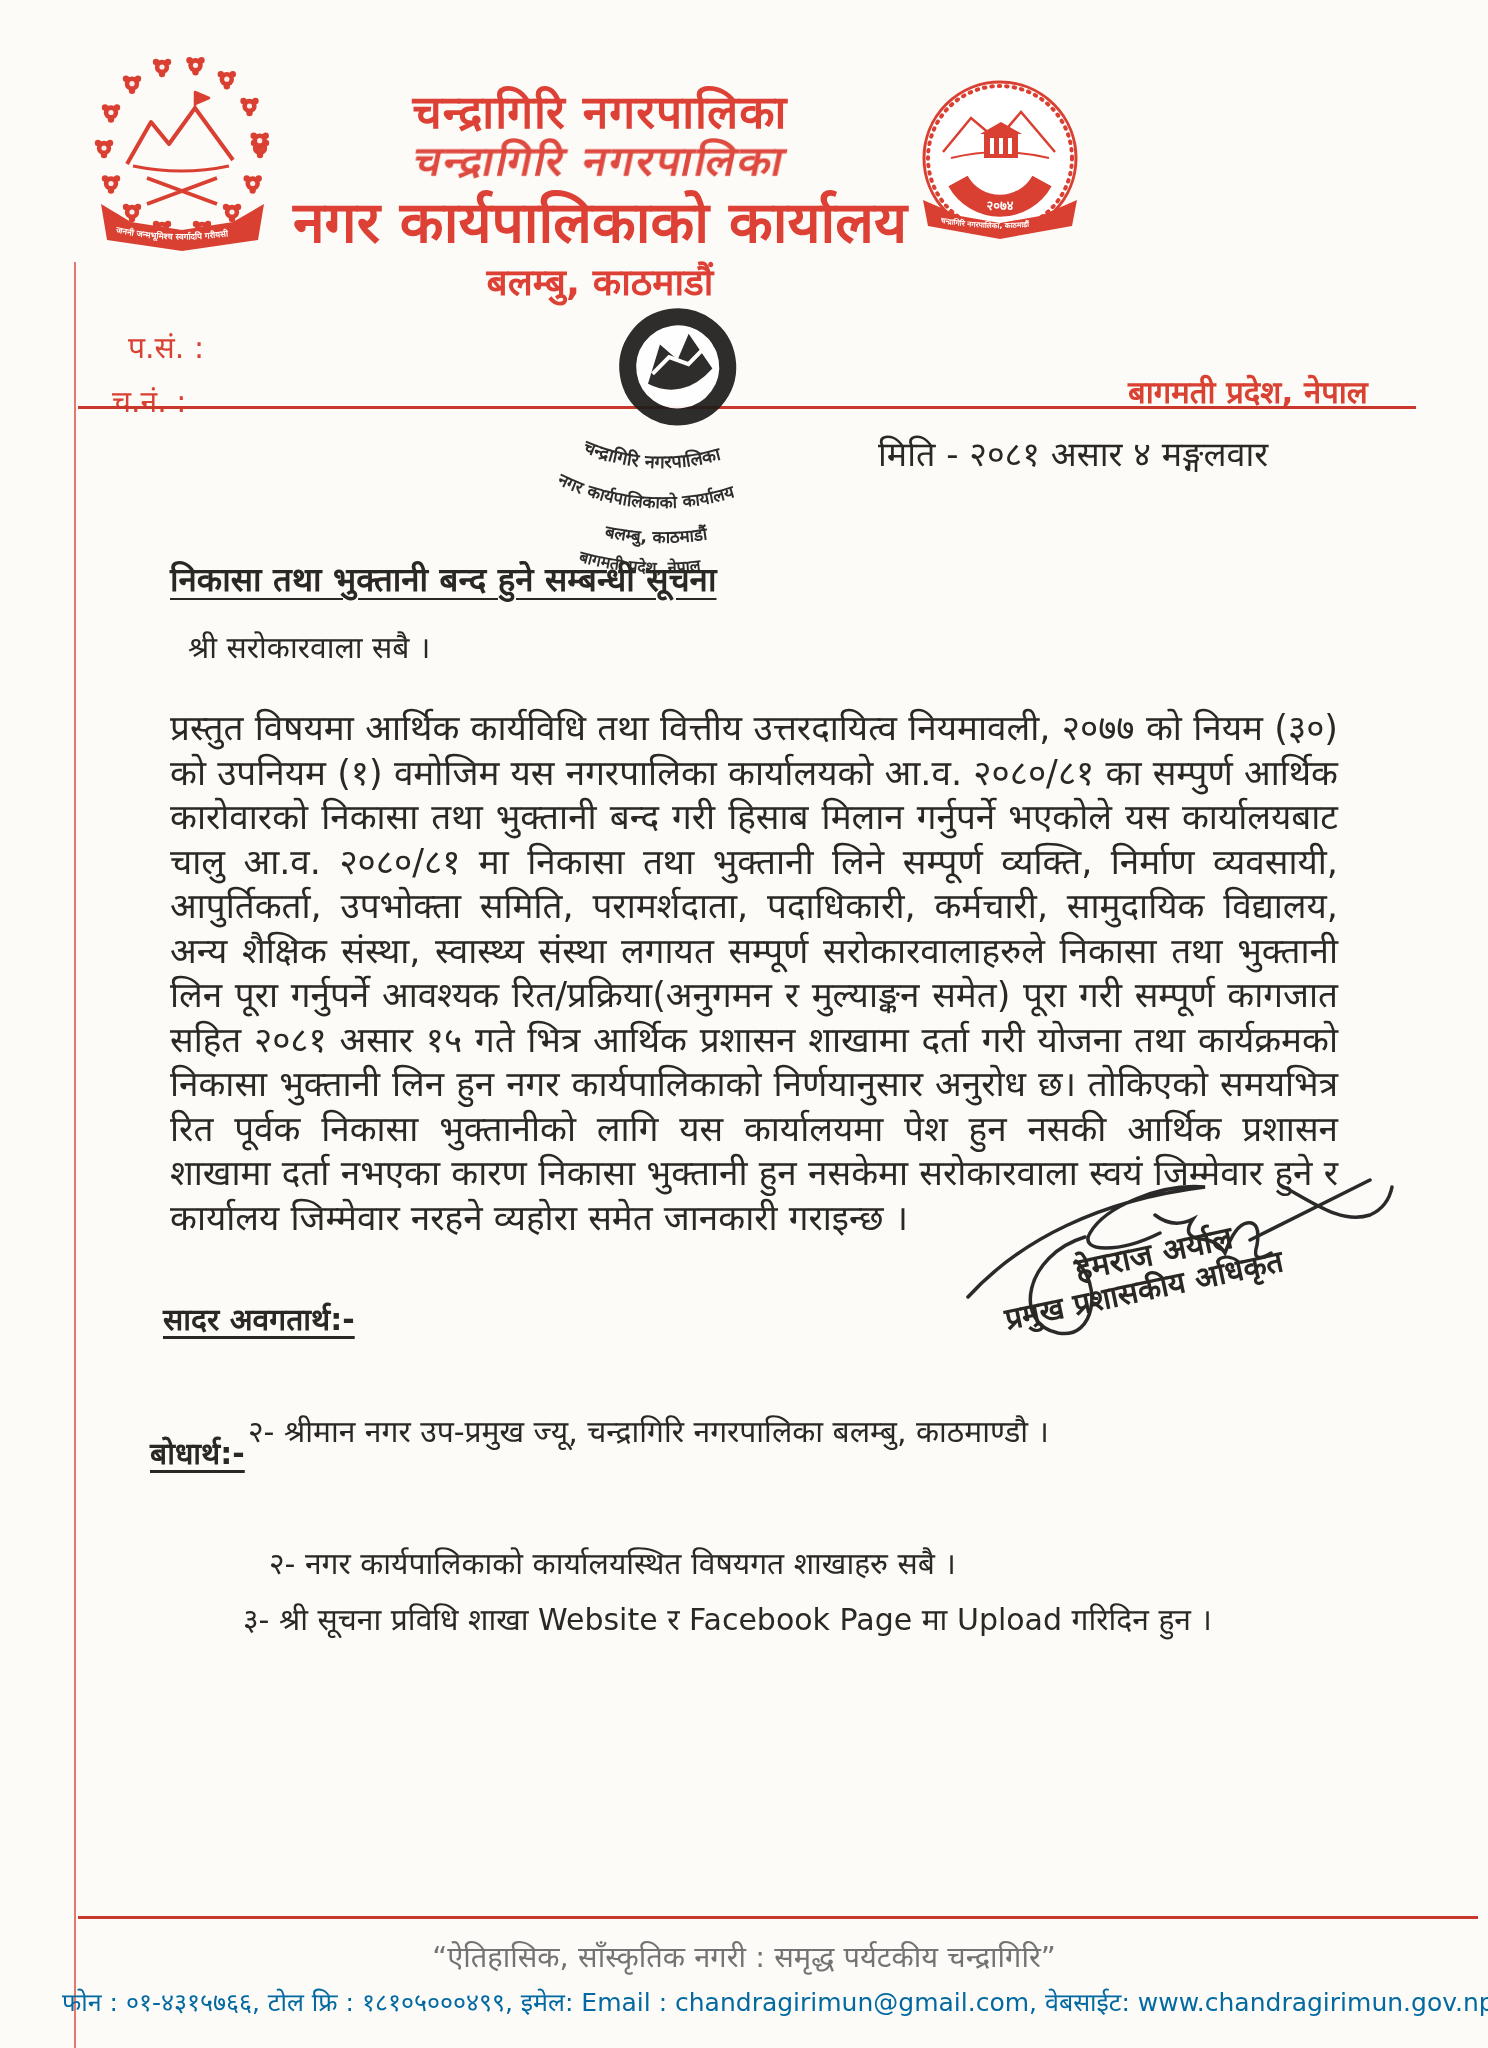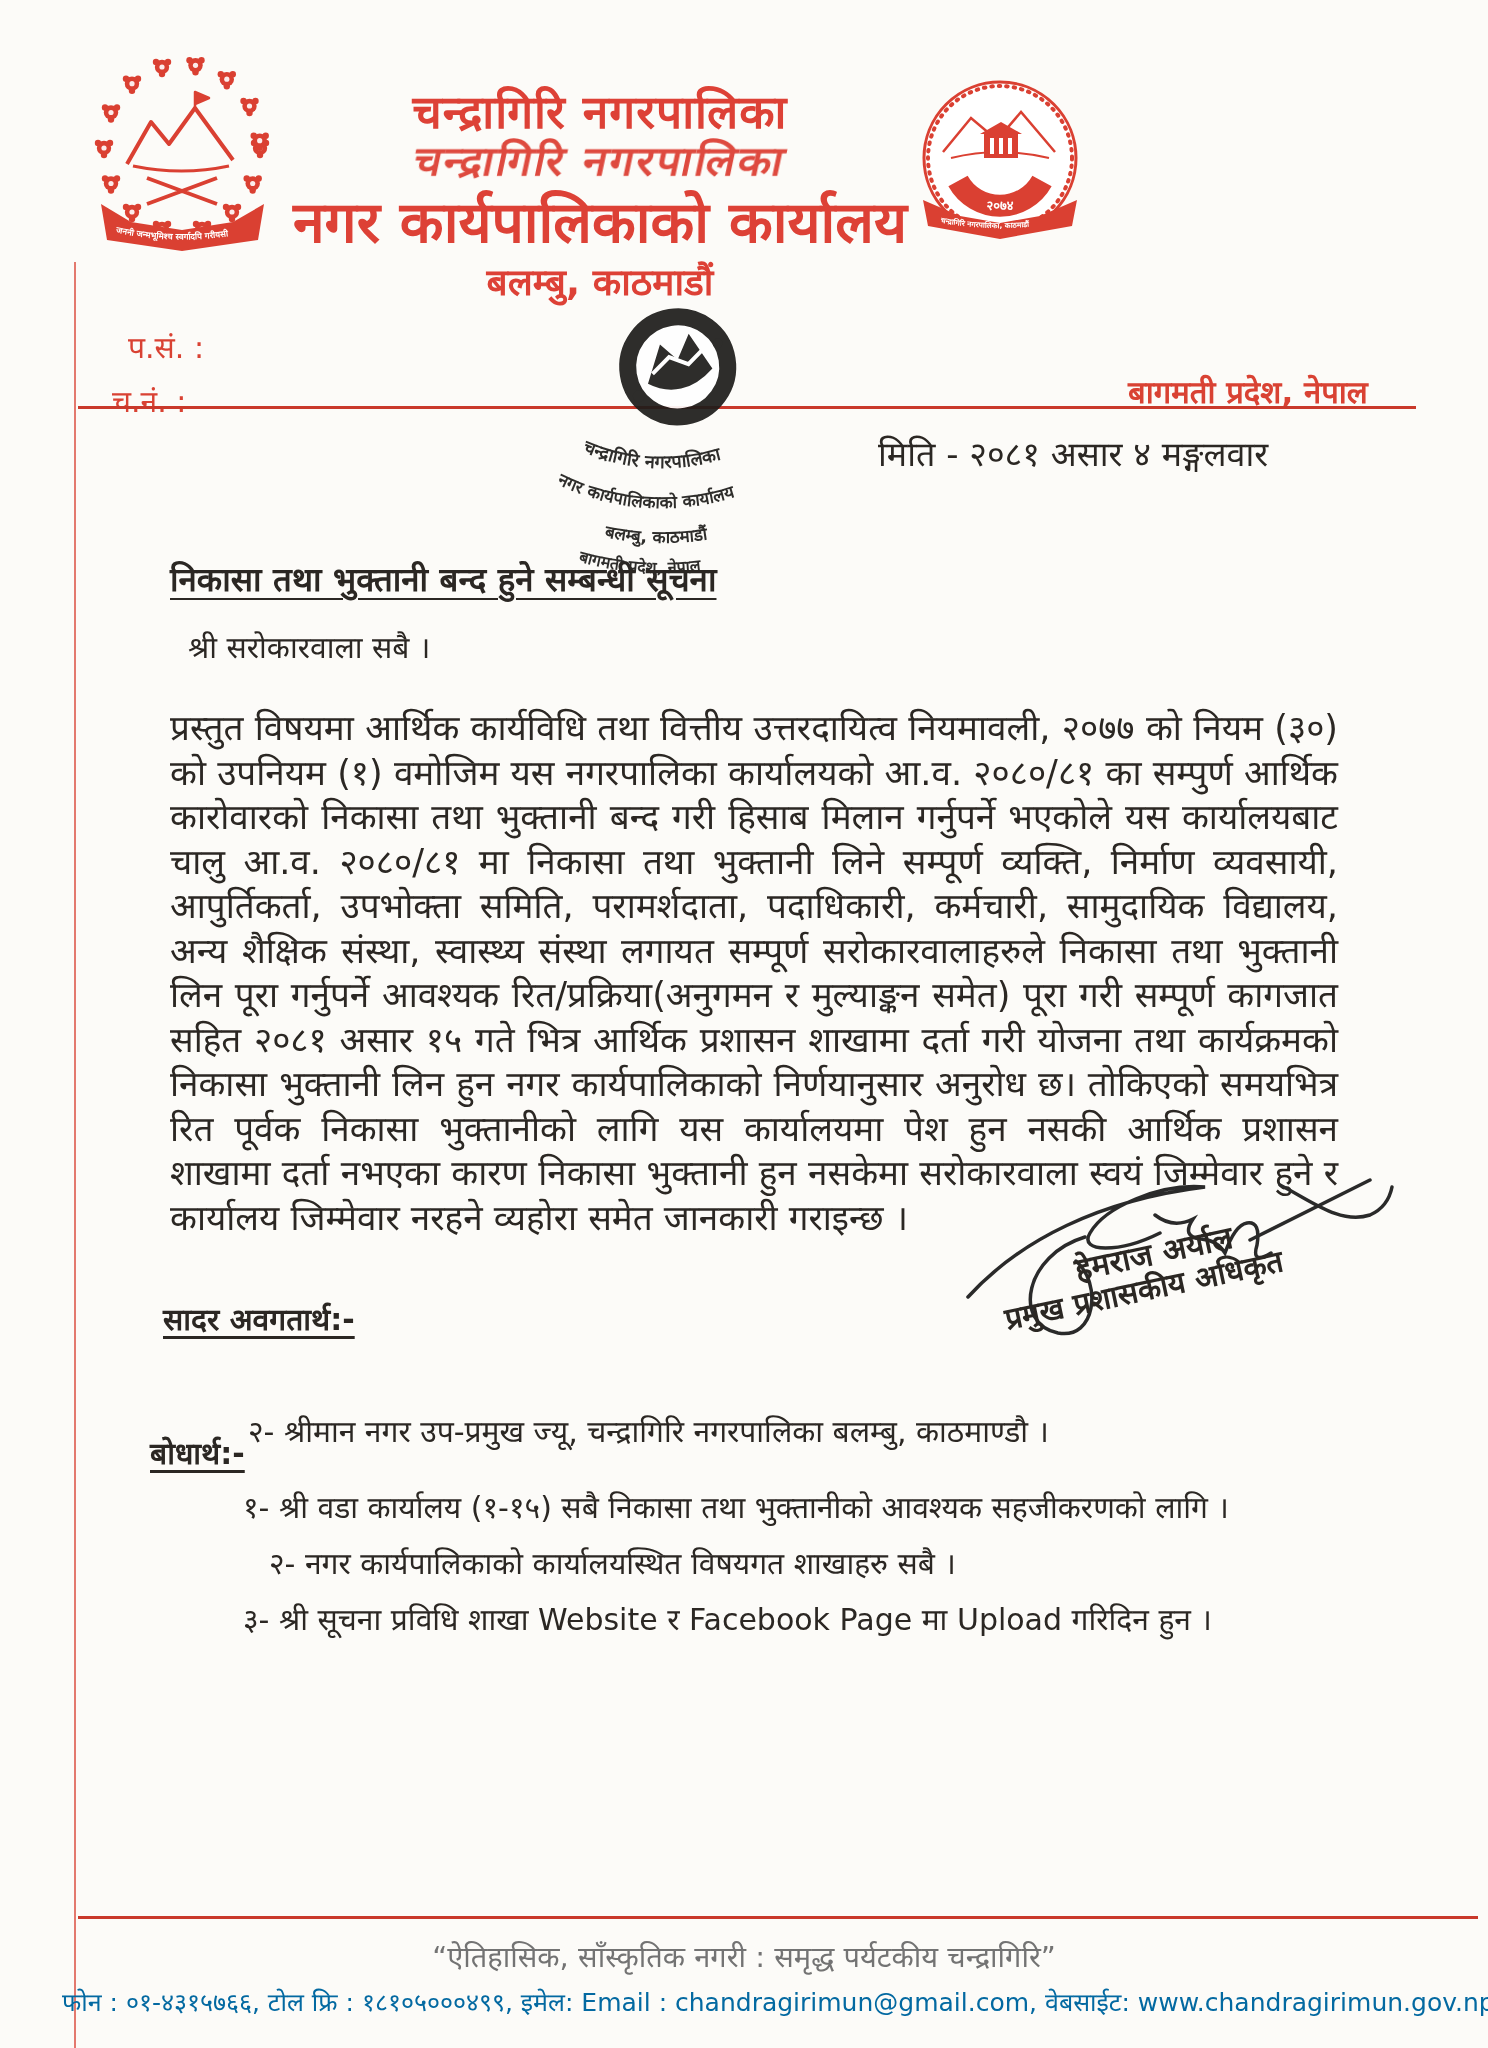--- a/index.html
+++ b/index.html
@@ -165,21 +165,20 @@
       <path d="M300,95 L420,35"></path>
     </g>
   </svg>
   <div class="abs sig-name nowrap">हेमराज अर्याल</div>
   <div class="abs sig-title nowrap">प्रमुख प्रशासकीय अधिकृत</div>
 
   <div class="abs section-heading" style="left:163px; top:1298px;text-align:right;">सादर अवगतार्थ:-</div>
   <div class="abs list-item" style="left:248px; top:1410px;">२- श्रीमान नगर उप-प्रमुख ज्यू, चन्द्रागिरि नगरपालिका बलम्बु, काठमाण्डौ ।</div>
 
   <div class="abs section-heading" style="left:150px; top:1432px;">बोधार्थ:-</div>
-  <div class="abs list-item" style="left:243px; top:1486px;">१- श्री वडा कार्यालय (१-१५) सबै निकासा तथा भुक्तानीको आवश्यक सहजीकरणको लागि ।</div>
   <div class="abs list-item" style="left:243px; top:1542px;margin-left:26px;">२- नगर कार्यपालिकाको कार्यालयस्थित विषयगत शाखाहरु सबै ।</div>
   <div class="abs list-item" style="left:243px; top:1598px;text-align:right;">३- श्री सूचना प्रविधि शाखा Website र Facebook Page मा Upload गरिदिन हुन ।</div>
 
   <div class="abs rule-bottom"></div>
   <div class="abs slogan">“ऐतिहासिक, साँस्कृतिक नगरी : समृद्ध पर्यटकीय चन्द्रागिरि”</div>
   <div class="abs contact">फोन : ०१-४३१५७६६, टोल फ्रि : १८१०५०००४९९, इमेल: Email : chandragirimun@gmail.com, वेबसाईट: www.chandragirimun.gov.np</div>
 
 </div>
 
 </body></html>

